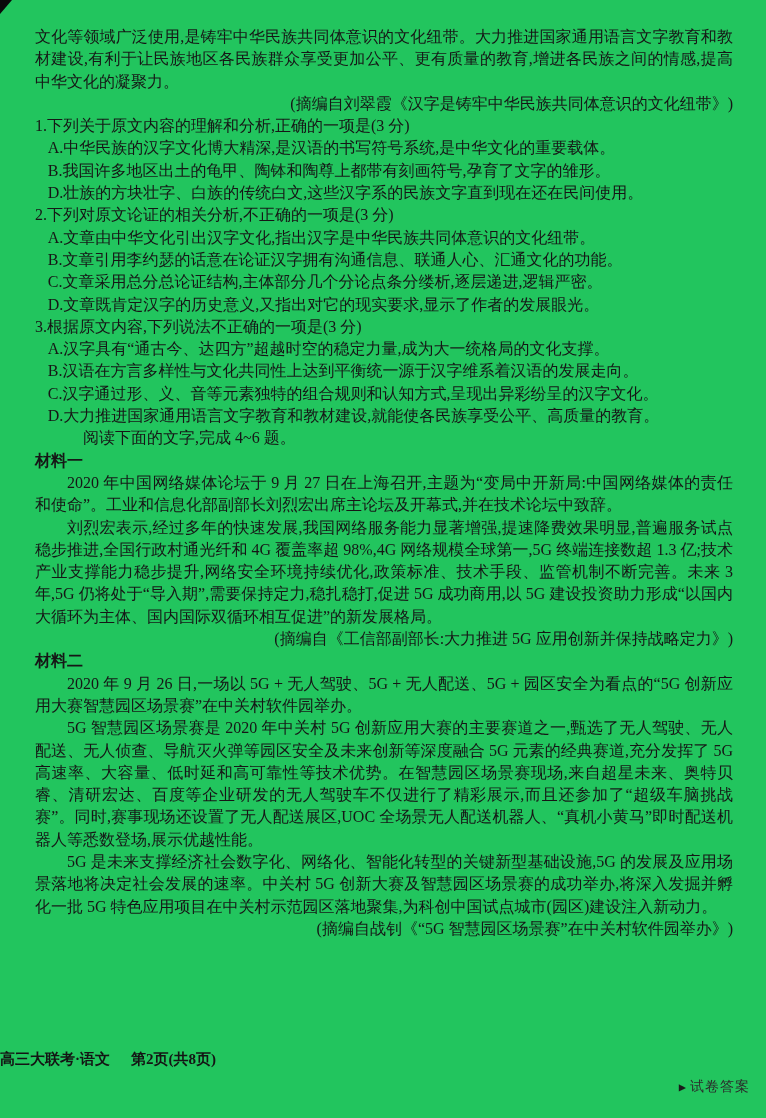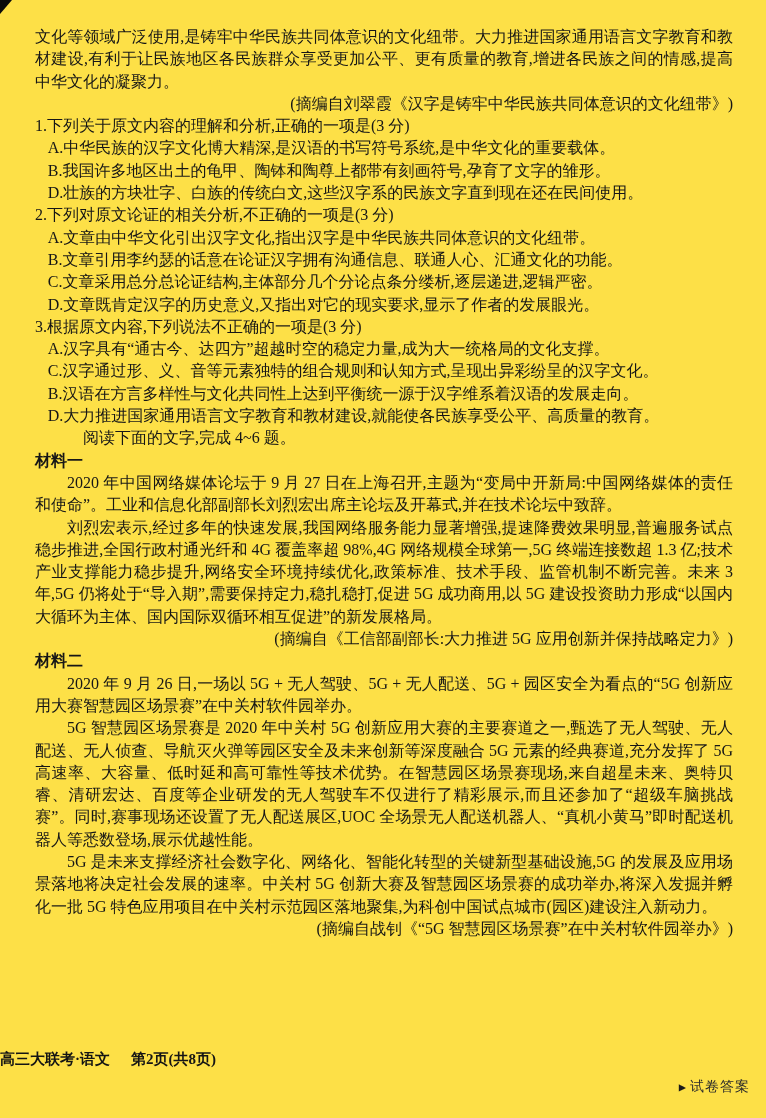--- a/index.html
+++ b/index.html
@@ -4,21 +4,21 @@
 <style>
   html, body {
     margin: 0;
     padding: 0;
     background: #ffffff;
   }
   .page {
     position: relative;
     width: 766px;
     height: 1118px;
-    background: #fde047;
+    background: #22c55e;
     overflow: hidden;
     font-family: "Liberation Serif", "DejaVu Serif", serif;
     color: #161616;
   }
   .corner-mark {
     position: absolute;
     left: 0; top: 0;
     width: 0; height: 0;
     border-top: 14px solid #0a0a0a;
     border-right: 12px solid transparent;
@@ -81,22 +81,22 @@
     <p class="option">D.壮族的方块壮字、白族的传统白文,这些汉字系的民族文字直到现在还在民间使用。</p>
 
     <p>2.下列对原文论证的相关分析,不正确的一项是(3 分)</p>
     <p class="option">A.文章由中华文化引出汉字文化,指出汉字是中华民族共同体意识的文化纽带。</p>
     <p class="option">B.文章引用李约瑟的话意在论证汉字拥有沟通信息、联通人心、汇通文化的功能。</p>
     <p class="option">C.文章采用总分总论证结构,主体部分几个分论点条分缕析,逐层递进,逻辑严密。</p>
     <p class="option">D.文章既肯定汉字的历史意义,又指出对它的现实要求,显示了作者的发展眼光。</p>
 
     <p>3.根据原文内容,下列说法不正确的一项是(3 分)</p>
     <p class="option">A.汉字具有“通古今、达四方”超越时空的稳定力量,成为大一统格局的文化支撑。</p>
+    <p class="option">B.汉语在方言多样性与文化共同性上达到平衡统一源于汉字维系着汉语的发展走向。</p>
     <p class="option">C.汉字通过形、义、音等元素独特的组合规则和认知方式,呈现出异彩纷呈的汉字文化。</p>
-    <p class="option">B.汉语在方言多样性与文化共同性上达到平衡统一源于汉字维系着汉语的发展走向。</p>
     <p class="option">D.大力推进国家通用语言文字教育和教材建设,就能使各民族享受公平、高质量的教育。</p>
 
     <p class="indent3">阅读下面的文字,完成 4~6 题。</p>
 
     <p class="bold">材料一</p>
     <p class="indent2">2020 年中国网络媒体论坛于 9 月 27 日在上海召开,主题为“变局中开新局:中国网络媒体的责任和使命”。工业和信息化部副部长刘烈宏出席主论坛及开幕式,并在技术论坛中致辞。</p>
     <p class="indent2">刘烈宏表示,经过多年的快速发展,我国网络服务能力显著增强,提速降费效果明显,普遍服务试点稳步推进,全国行政村通光纤和 4G 覆盖率超 98%,4G 网络规模全球第一,5G 终端连接数超 1.3 亿;技术产业支撑能力稳步提升,网络安全环境持续优化,政策标准、技术手段、监管机制不断完善。未来 3 年,5G 仍将处于“导入期”,需要保持定力,稳扎稳打,促进 5G 成功商用,以 5G 建设投资助力形成“以国内大循环为主体、国内国际双循环相互促进”的新发展格局。</p>
     <p class="right">(摘编自《工信部副部长:大力推进 5G 应用创新并保持战略定力》)</p>
 
     <p class="bold">材料二</p>

